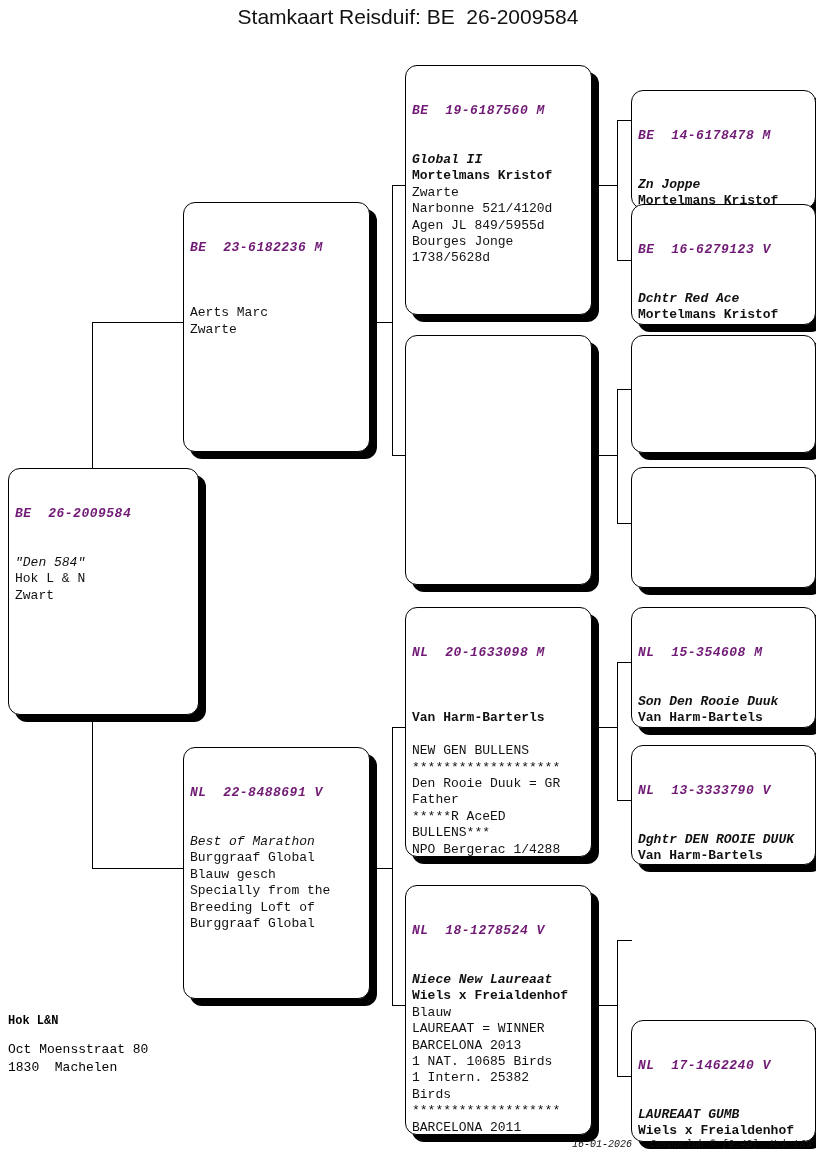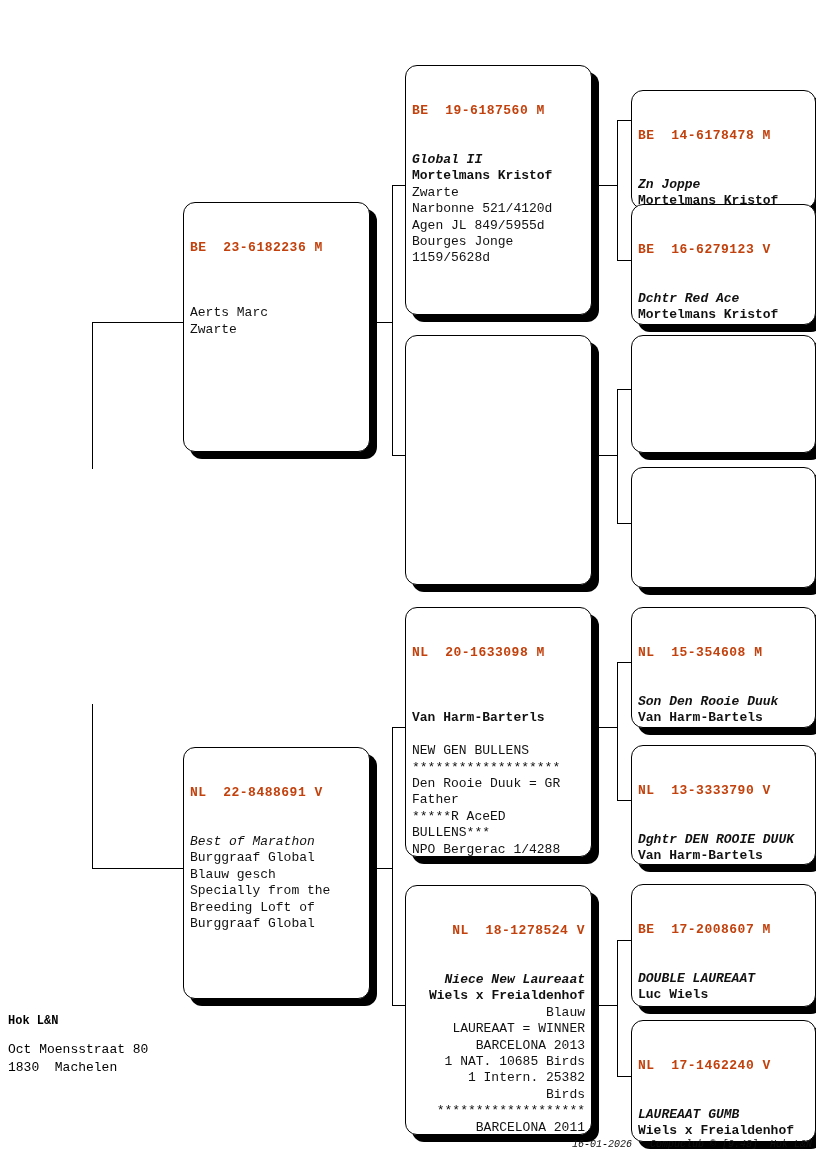--- a/index.html
+++ b/index.html
@@ -4,37 +4,38 @@
 <style>
   html,body{margin:0;padding:0;background:#fff;}
   #page{position:relative;width:816px;height:1172px;background:#fff;overflow:hidden;
         font-family:"Liberation Mono","DejaVu Sans Mono",monospace;}
   #main-title{position:absolute;left:0;top:5px;width:100%;text-align:center;
         font-family:"Liberation Sans","DejaVu Sans",sans-serif;font-size:21px;color:#111;
         white-space:pre;}
   .pbox{position:absolute;background:#fff;border:1px solid #000;border-radius:12px;
         box-shadow:7px 7px 0 0 #000;padding:4px 6px;overflow:hidden;
         font-size:13px;line-height:16.4px;white-space:pre;color:#111;}
-  .ptitle{color:#c2410c;font-weight:bold;letter-spacing:0.5px;}
+  .ptitle{color:#701a75;font-weight:bold;letter-spacing:0.5px;font-style:italic;}
   .line{min-height:16.4px;}
   .line.name{font-style:italic;font-weight:bold;}
   .line.iname{font-style:italic;}
   .line.fancier{font-weight:bold;}
   .hline,.vline{position:absolute;background:#000;}
   .hline{height:1px;}
   .vline{width:1px;}
   #loft-name{position:absolute;left:8px;top:1014px;font-weight:bold;font-size:12px;white-space:pre;}
   .addr{position:absolute;left:8px;font-size:13px;white-space:pre;}
   #credit{position:absolute;right:4px;top:1139px;font-size:10px;font-style:italic;white-space:pre;color:#111;}
 </style>
 </head>
 <body>
 
 <div id="page">
 
+  <div id="main-title">Stamkaart Reisduif: BE  26-2009584</div>
 
   <div class="hline" style="left:92px;top:322px;width:92px;"></div>
   <div class="vline" style="left:92px;top:322px;height:147px;"></div>
   <div class="vline" style="left:92px;top:704px;height:164px;"></div>
   <div class="hline" style="left:92px;top:868px;width:92px;"></div>
 
   <div class="hline" style="left:356px;top:322px;width:37px;"></div>
   <div class="vline" style="left:392px;top:185px;height:271px;"></div>
   <div class="hline" style="left:392px;top:185px;width:14px;"></div>
   <div class="hline" style="left:392px;top:455px;width:14px;"></div>
@@ -57,43 +58,47 @@
   <div class="hline" style="left:578px;top:727px;width:40px;"></div>
   <div class="vline" style="left:617px;top:662px;height:139px;"></div>
   <div class="hline" style="left:617px;top:662px;width:15px;"></div>
   <div class="hline" style="left:617px;top:800px;width:15px;"></div>
 
   <div class="hline" style="left:578px;top:1005px;width:40px;"></div>
   <div class="vline" style="left:617px;top:940px;height:137px;"></div>
   <div class="hline" style="left:617px;top:940px;width:15px;"></div>
   <div class="hline" style="left:617px;top:1076px;width:15px;"></div>
 
+  <div class="pbox" style="left:8px;top:468px;width:177px;height:237px;">
+    <div class="ptitle">BE  26-2009584</div>
+    <div><div class="line iname">"Den 584"</div><div class="line plain">Hok L &amp; N</div><div class="line plain">Zwart</div></div>
+  </div>
 
   <div class="pbox" style="left:183px;top:202px;width:173px;height:240px;">
     <div class="ptitle">BE  23-6182236 M</div>
     <div><div class="line blank">&nbsp;</div><div class="line plain">Aerts Marc</div><div class="line plain">Zwarte</div></div>
   </div>
   <div class="pbox" style="left:183px;top:747px;width:173px;height:242px;">
     <div class="ptitle">NL  22-8488691 V</div>
     <div><div class="line iname">Best of Marathon</div><div class="line plain">Burggraaf Global</div><div class="line plain">Blauw gesch</div><div class="line plain">Specially from the</div><div class="line plain">Breeding Loft of</div><div class="line plain">Burggraaf Global</div></div>
   </div>
 
   <div class="pbox" style="left:405px;top:65px;width:173px;height:240px;">
     <div class="ptitle">BE  19-6187560 M</div>
-    <div><div class="line name">Global II</div><div class="line fancier">Mortelmans Kristof</div><div class="line plain">Zwarte</div><div class="line plain">Narbonne 521/4120d</div><div class="line plain">Agen JL 849/5955d</div><div class="line plain">Bourges Jonge</div><div class="line plain">1159/5628d</div></div>
+    <div><div class="line name">Global II</div><div class="line fancier">Mortelmans Kristof</div><div class="line plain">Zwarte</div><div class="line plain">Narbonne 521/4120d</div><div class="line plain">Agen JL 849/5955d</div><div class="line plain">Bourges Jonge</div><div class="line plain">1738/5628d</div></div>
   </div>
   <div class="pbox" style="left:405px;top:335px;width:173px;height:240px;">
     <div class="ptitle"></div>
     <div></div>
   </div>
   <div class="pbox" style="left:405px;top:607px;width:173px;height:240px;">
     <div class="ptitle">NL  20-1633098 M</div>
     <div><div class="line blank">&nbsp;</div><div class="line fancier">Van Harm-Barterls</div><div class="line blank">&nbsp;</div><div class="line plain">NEW GEN BULLENS</div><div class="line plain">*******************</div><div class="line plain">Den Rooie Duuk = GR</div><div class="line plain">Father</div><div class="line plain">*****R AceED</div><div class="line plain">BULLENS***</div><div class="line plain">NPO Bergerac 1/4288</div></div>
   </div>
-  <div class="pbox" style="left:405px;top:885px;width:173px;height:240px;text-align:right;">
+  <div class="pbox" style="left:405px;top:885px;width:173px;height:240px;">
     <div class="ptitle">NL  18-1278524 V</div>
     <div><div class="line name">Niece New Laureaat</div><div class="line fancier">Wiels x Freialdenhof</div><div class="line plain">Blauw</div><div class="line plain">LAUREAAT = WINNER</div><div class="line plain">BARCELONA 2013</div><div class="line plain">1 NAT. 10685 Birds</div><div class="line plain">1 Intern. 25382</div><div class="line plain">Birds</div><div class="line plain">*******************</div><div class="line plain">BARCELONA 2011</div></div>
   </div>
 
   <div class="pbox" style="left:631px;top:65px;width:171px;height:109px;margin-top:25px;">
     <div class="ptitle">BE  14-6178478 M</div>
     <div><div class="line name">Zn Joppe</div><div class="line fancier">Mortelmans Kristof</div></div>
   </div>
   <div class="pbox" style="left:631px;top:204px;width:171px;height:111px;">
     <div class="ptitle">BE  16-6279123 V</div>
@@ -108,24 +113,20 @@
     <div></div>
   </div>
   <div class="pbox" style="left:631px;top:607px;width:171px;height:111px;">
     <div class="ptitle">NL  15-354608 M</div>
     <div><div class="line name">Son Den Rooie Duuk</div><div class="line fancier">Van Harm-Bartels</div><div class="line blank">&nbsp;</div></div>
   </div>
   <div class="pbox" style="left:631px;top:745px;width:171px;height:110px;">
     <div class="ptitle">NL  13-3333790 V</div>
     <div><div class="line name">Dghtr DEN ROOIE DUUK</div><div class="line fancier">Van Harm-Bartels</div><div class="line blank">&nbsp;</div></div>
   </div>
-  <div class="pbox" style="left:631px;top:884px;width:171px;height:113px;">
-    <div class="ptitle">BE  17-2008607 M</div>
-    <div><div class="line name">DOUBLE LAUREAAT</div><div class="line fancier">Luc Wiels</div><div class="line blank">&nbsp;</div></div>
-  </div>
   <div class="pbox" style="left:631px;top:1020px;width:171px;height:112px;">
     <div class="ptitle">NL  17-1462240 V</div>
     <div><div class="line name">LAUREAAT GUMB</div><div class="line fancier">Wiels x Freialdenhof</div><div class="line blank">&nbsp;</div></div>
   </div>
 
   <div id="loft-name">Hok L&amp;N</div>
   <div class="addr" style="top:1042px;">Oct Moensstraat 80</div>
   <div class="addr" style="top:1060px;">1830  Machelen</div>
   <div id="credit">16-01-2026   Compuclub © [9.48]  Hok L&amp;N</div>
 

